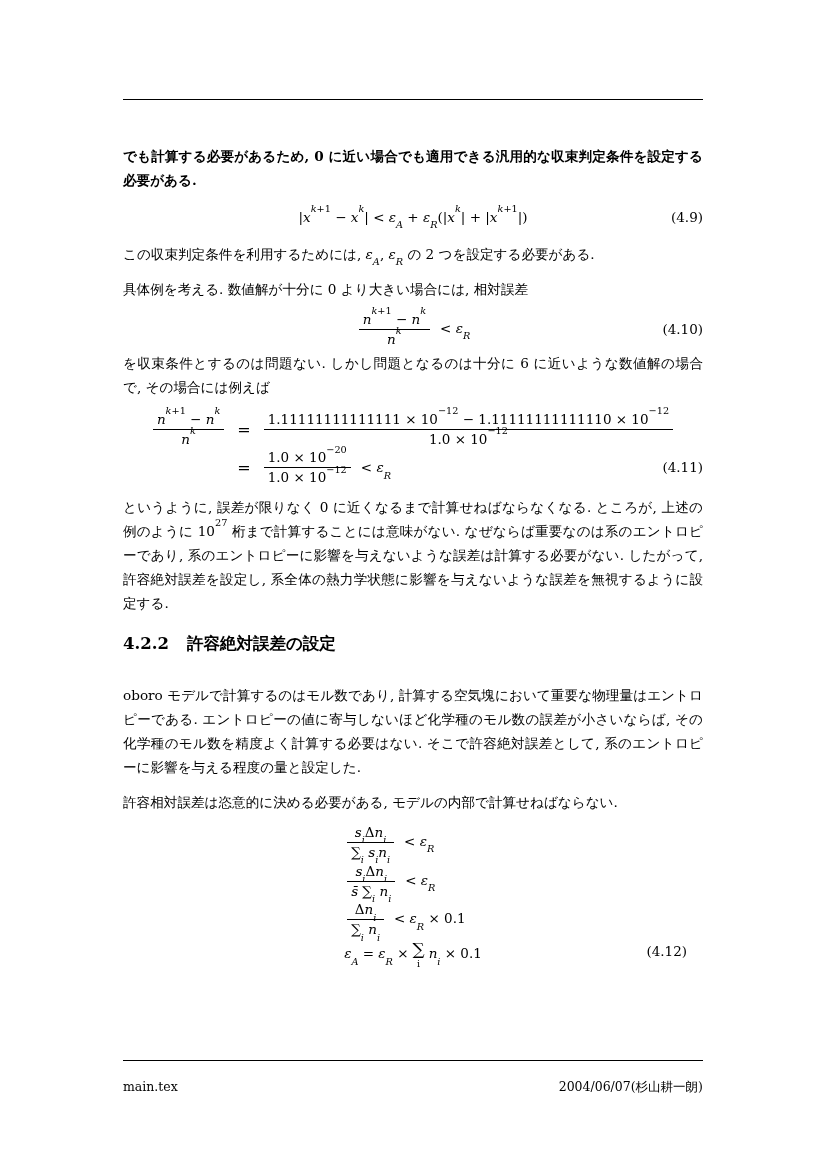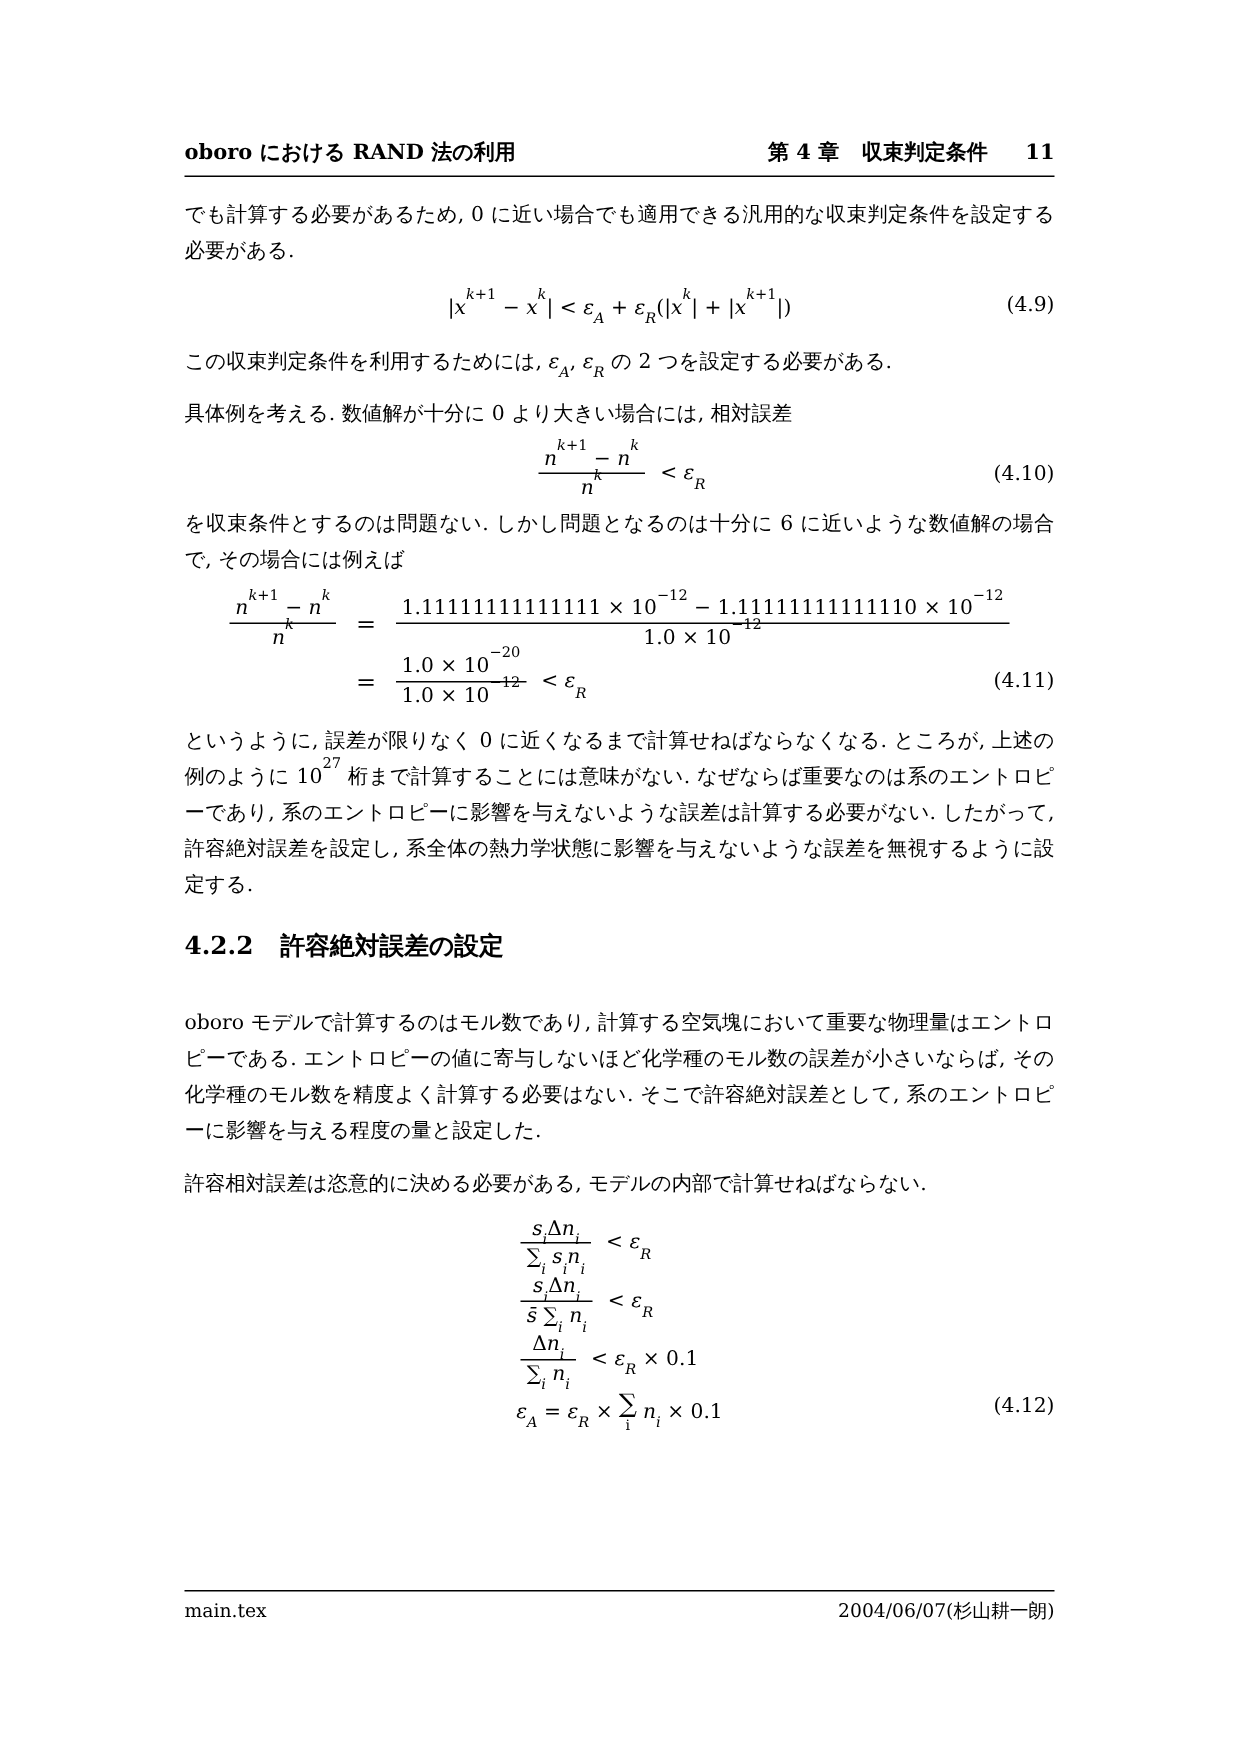--- a/index.html
+++ b/index.html
@@ -15,21 +15,21 @@
   
   .header { display: flex; justify-content: space-between; align-items: baseline;
             font-weight: bold; font-size: 14px; line-height: 1.25; }
   .h-chtitle { margin-left: 15px; }
   .h-page { margin-left: 25px; }
   .hrule { border-bottom: 1.7px solid #000; margin-top: 5px; }
 
   
   .p { font-size: 13.6px; line-height: 24px; text-align: justify;
        margin: 0 0 11px 0; }
-  .p.first { margin-top: 13px; }
+  .p.first { margin-top: 44px; font-weight: bold; }
   .p sup { font-size: 0.72em; line-height: 0; position: relative; top: -0.45em; }
 
   
   .math { font-size: 13.5px; white-space: nowrap; }
   .math sup, .frac sup { font-size: 0.72em; line-height: 0; position: relative; top: -0.42em; }
   .math sub, .frac sub { font-size: 0.72em; line-height: 0; position: relative; top: 0.28em; }
   .eqrow { position: relative; text-align: center; }
   .eqrow-49 { margin: 15px 0 16px; }
   .eqrow-410 { margin: 2px 0 4px; }
   .eqno { position: absolute; right: 0; top: 50%; transform: translateY(-50%);
@@ -43,52 +43,46 @@
   .eqblock { position: relative; }
   .eqblock-411 { margin: 2px 0 8px; }
   .eqtable { display: table; margin: 0 auto; }
   .eqtr { display: table-row; }
   .eqtd { display: table-cell; vertical-align: middle; padding: 2px 0; }
   .eqtd.r { text-align: right; }
   .eqtd.l { text-align: left; }
   .eqtd.eqs { padding: 2px 10px; }
   .eqno-b411 { top: auto; transform: none; bottom: 12px; }
 
-  .eqblock-412 { margin: 6px 0 0; }
+  .eqblock-412 { margin: 6px 16px 0; }
   .eq412 { width: fit-content; margin: 0 auto; text-align: left; }
   .eqline { margin: 4px 0; white-space: nowrap; }
   .sumd { display: inline-flex; flex-direction: column; align-items: center;
           vertical-align: middle; line-height: 1; margin: 0 4px; }
   .sums { font-size: 17px; }
   .sumi { font-size: 9.5px; margin-top: 1px; }
   .eqno-b412 { top: auto; transform: none; bottom: 10px; }
 
   
   .sech { font-size: 16.5px; font-weight: bold; margin: 20px 0 27px;
           font-family: "DejaVu Sans", "Liberation Sans", sans-serif; }
   .sech.s422 { margin-top: 18px; margin-bottom: 28px; }
   .sech .h-num { font-family: "DejaVu Serif", "Liberation Serif", serif;
                  margin-right: 18px; }
 
   
   .footer { position: absolute; left: 123px; top: 1060px; width: 580px;
-            border-top: 1.7px solid #000; padding-top: 5px;
+            border-top: 1.7px solid #000; padding-top: 18px;
             display: flex; justify-content: space-between; font-size: 12.5px; }
 </style>
 </head>
 <body>
 
 <div class="page">
 
-  <div class="header">
-    <span>oboro における RAND 法の利用</span>
-    <span>
-      <span>第 4 章</span><span class="h-chtitle">収束判定条件</span><span class="h-page">11</span>
-    </span>
-  </div>
   <div class="hrule"></div>
 
   <p class="p first">でも計算する必要があるため, 0 に近い場合でも適用できる汎用的な収束判定条件を設定する必要がある.</p>
 
   <div class="eqrow eqrow-49">
     <span class="math">|<i>x</i><sup><i>k</i>+1</sup> − <i>x</i><sup><i>k</i></sup>| &lt; <i>ε</i><sub><i>A</i></sub> + <i>ε</i><sub><i>R</i></sub>(|<i>x</i><sup><i>k</i></sup>| + |<i>x</i><sup><i>k</i>+1</sup>|)</span>
     <span class="eqno">(4.9)</span>
   </div>
 
   <p class="p"><span>この収束判定条件を利用するためには, </span><span class="math"><i>ε</i><sub><i>A</i></sub>, <i>ε</i><sub><i>R</i></sub></span><span> の 2 つを設定する必要がある.</span></p>

